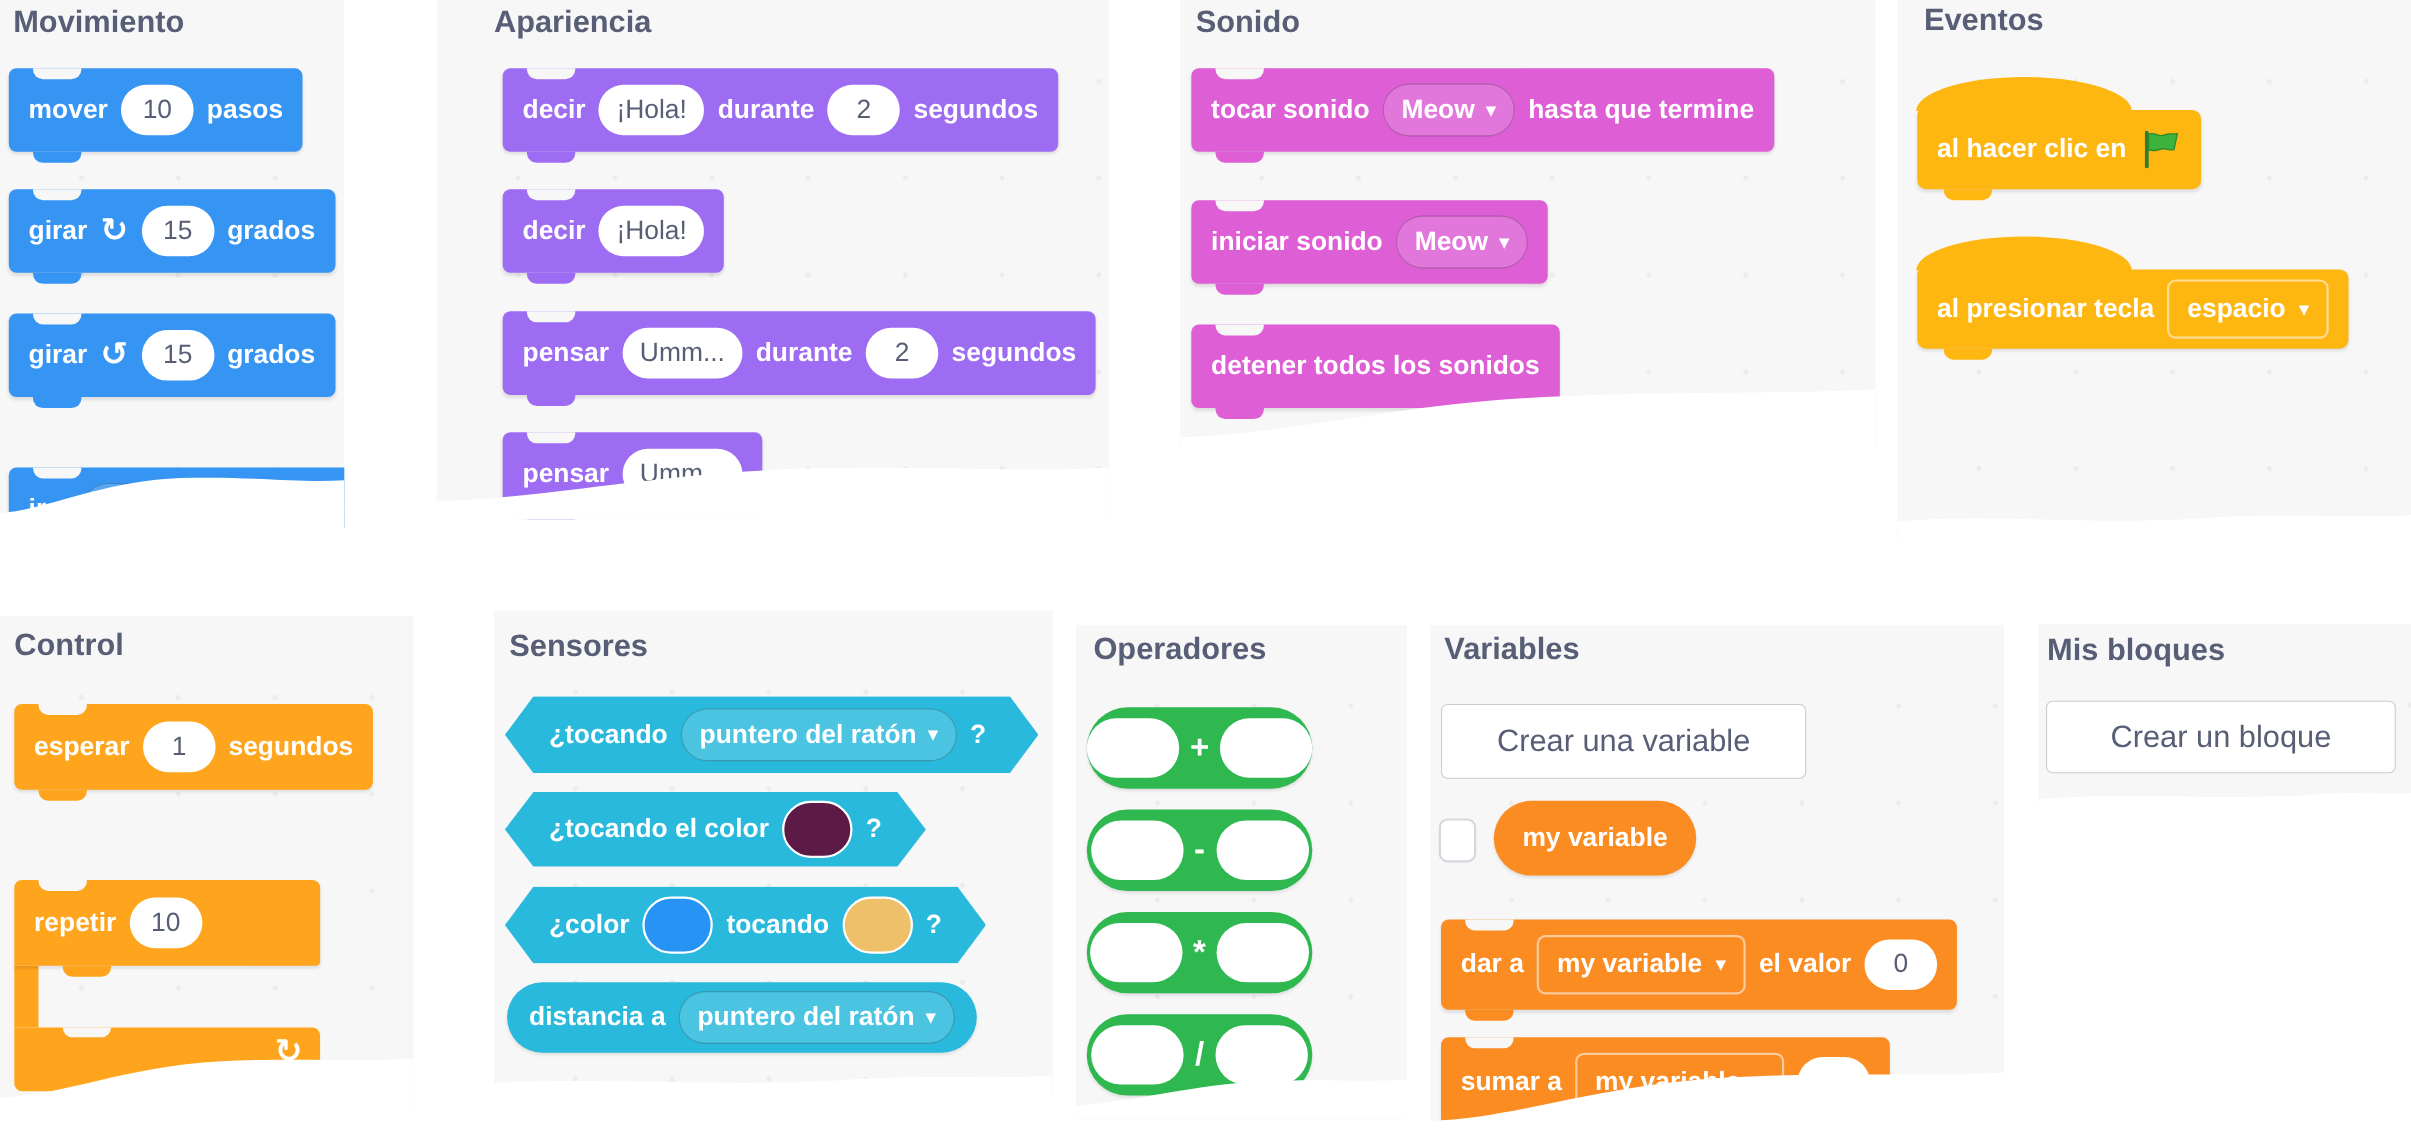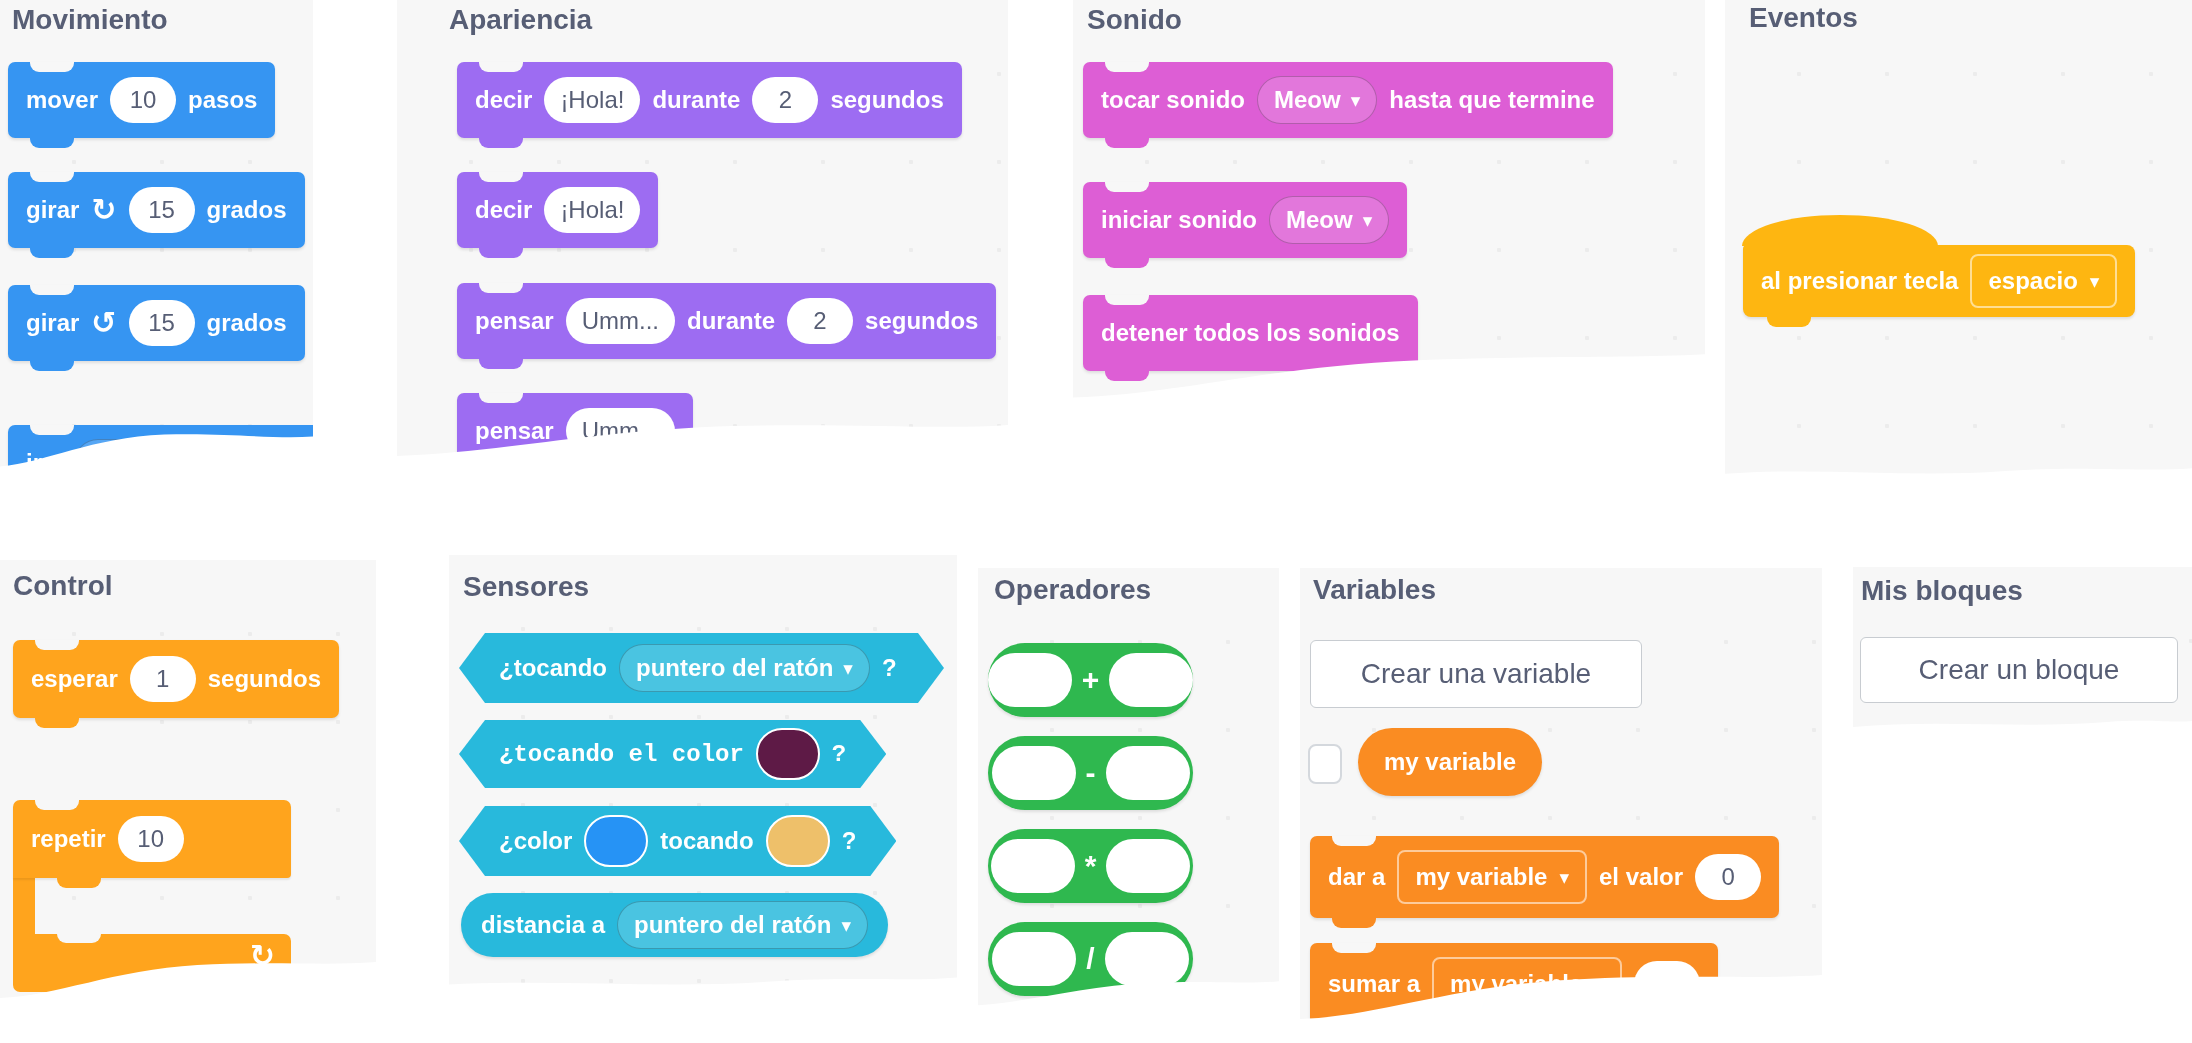--- a/index.html
+++ b/index.html
@@ -253,20 +253,27 @@
     </div>
 
     <svg class="cut" style="height:62px;" viewBox="0 0 200 60" preserveAspectRatio="none">
         <path d="M0,60 L0,48 C35,44 62,18 108,12 C148,7 175,10 200,6 L200,60 Z" fill="#ffffff"></path>
       </svg>
   </div>
 
   <div class="panel" style="left:1725px;top:0;width:467px;height:492px;">
     <h2 class="panel-title" style="left:24px;top:2px;">Eventos</h2>
 
+    <div class="block hat events" style="left:18px;top:100px;">
+      <span>al hacer clic en</span>
+      <svg class="flag" width="38" height="34" viewBox="0 0 24 22">
+        <path d="M4 1 V21" stroke="#2e7d32" stroke-width="2.2" stroke-linecap="round"></path>
+        <path d="M5 2 C8.5 0.2 11 4 14.5 2.4 C17.5 1.1 20 2.2 22 1.6 L20 11 C17 12 14.8 9.4 11.2 11 C8.4 12.2 6.3 11 5 11.4 Z" fill="#3db23d" stroke="#2e8a2e" stroke-width="0.8"></path>
+      </svg>
+    </div>
 
     <div class="block hat events" style="left:18px;top:245px;">
       <span>al presionar tecla</span>
       <span class="dd-rect">
         <span>espacio</span>
         <span class="arrow" style="color:#fff">▾</span>
       </span>
     </div>
 
 
@@ -309,21 +316,21 @@
 
     <div class="block hex sensing" style="left:10px;top:78px;width:485px;">
       <span>¿tocando</span>
       <span class="pill">
         <span>puntero del ratón</span>
         <span class="arrow">▾</span>
       </span>
       <span>?</span>
     </div>
 
-    <div class="block hex sensing" style="left:10px;top:165px;height:68px;font-family:Liberation Mono, monospace;">
+    <div class="block hex sensing" style="left:10px;top:165px;height:68px;">
       <span>¿tocando el color</span>
       <span class="swatch" style="background:var(--swatch-maroon);"></span>
       <span>?</span>
     </div>
 
     <div class="block hex sensing" style="left:10px;top:251px;">
       <span>¿color</span>
       <span class="swatch" style="background:var(--swatch-blue);"></span>
       <span>tocando</span>
       <span class="swatch" style="background:var(--swatch-tan);"></span>

